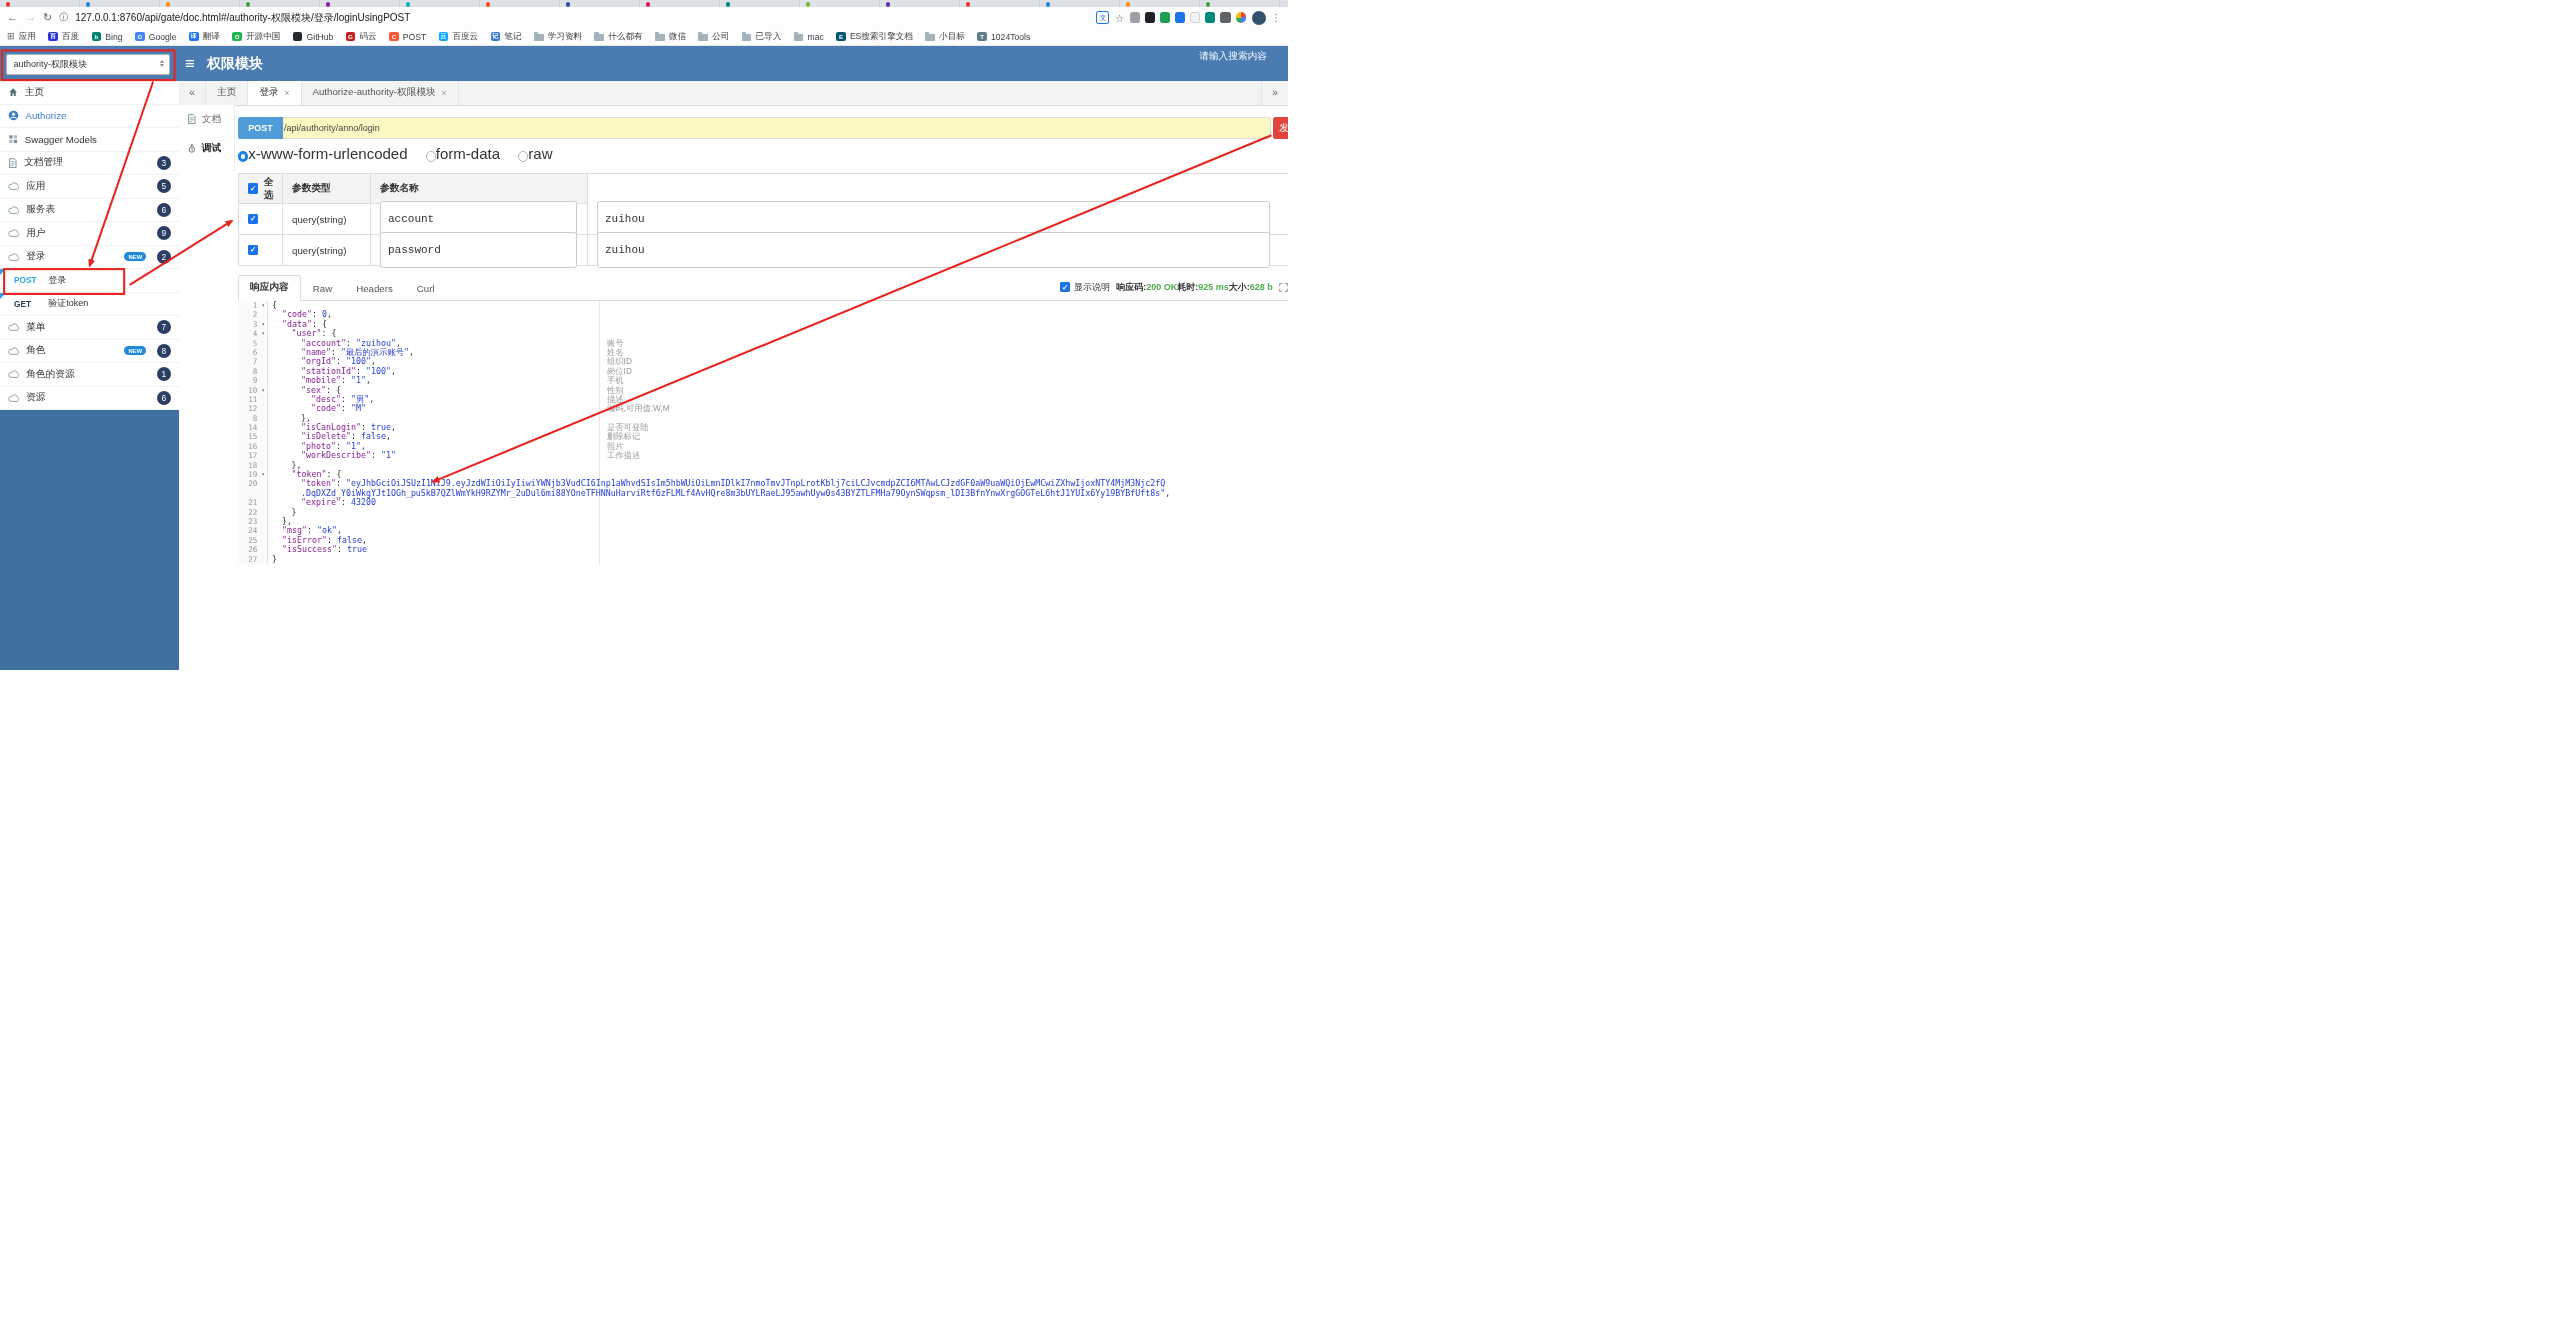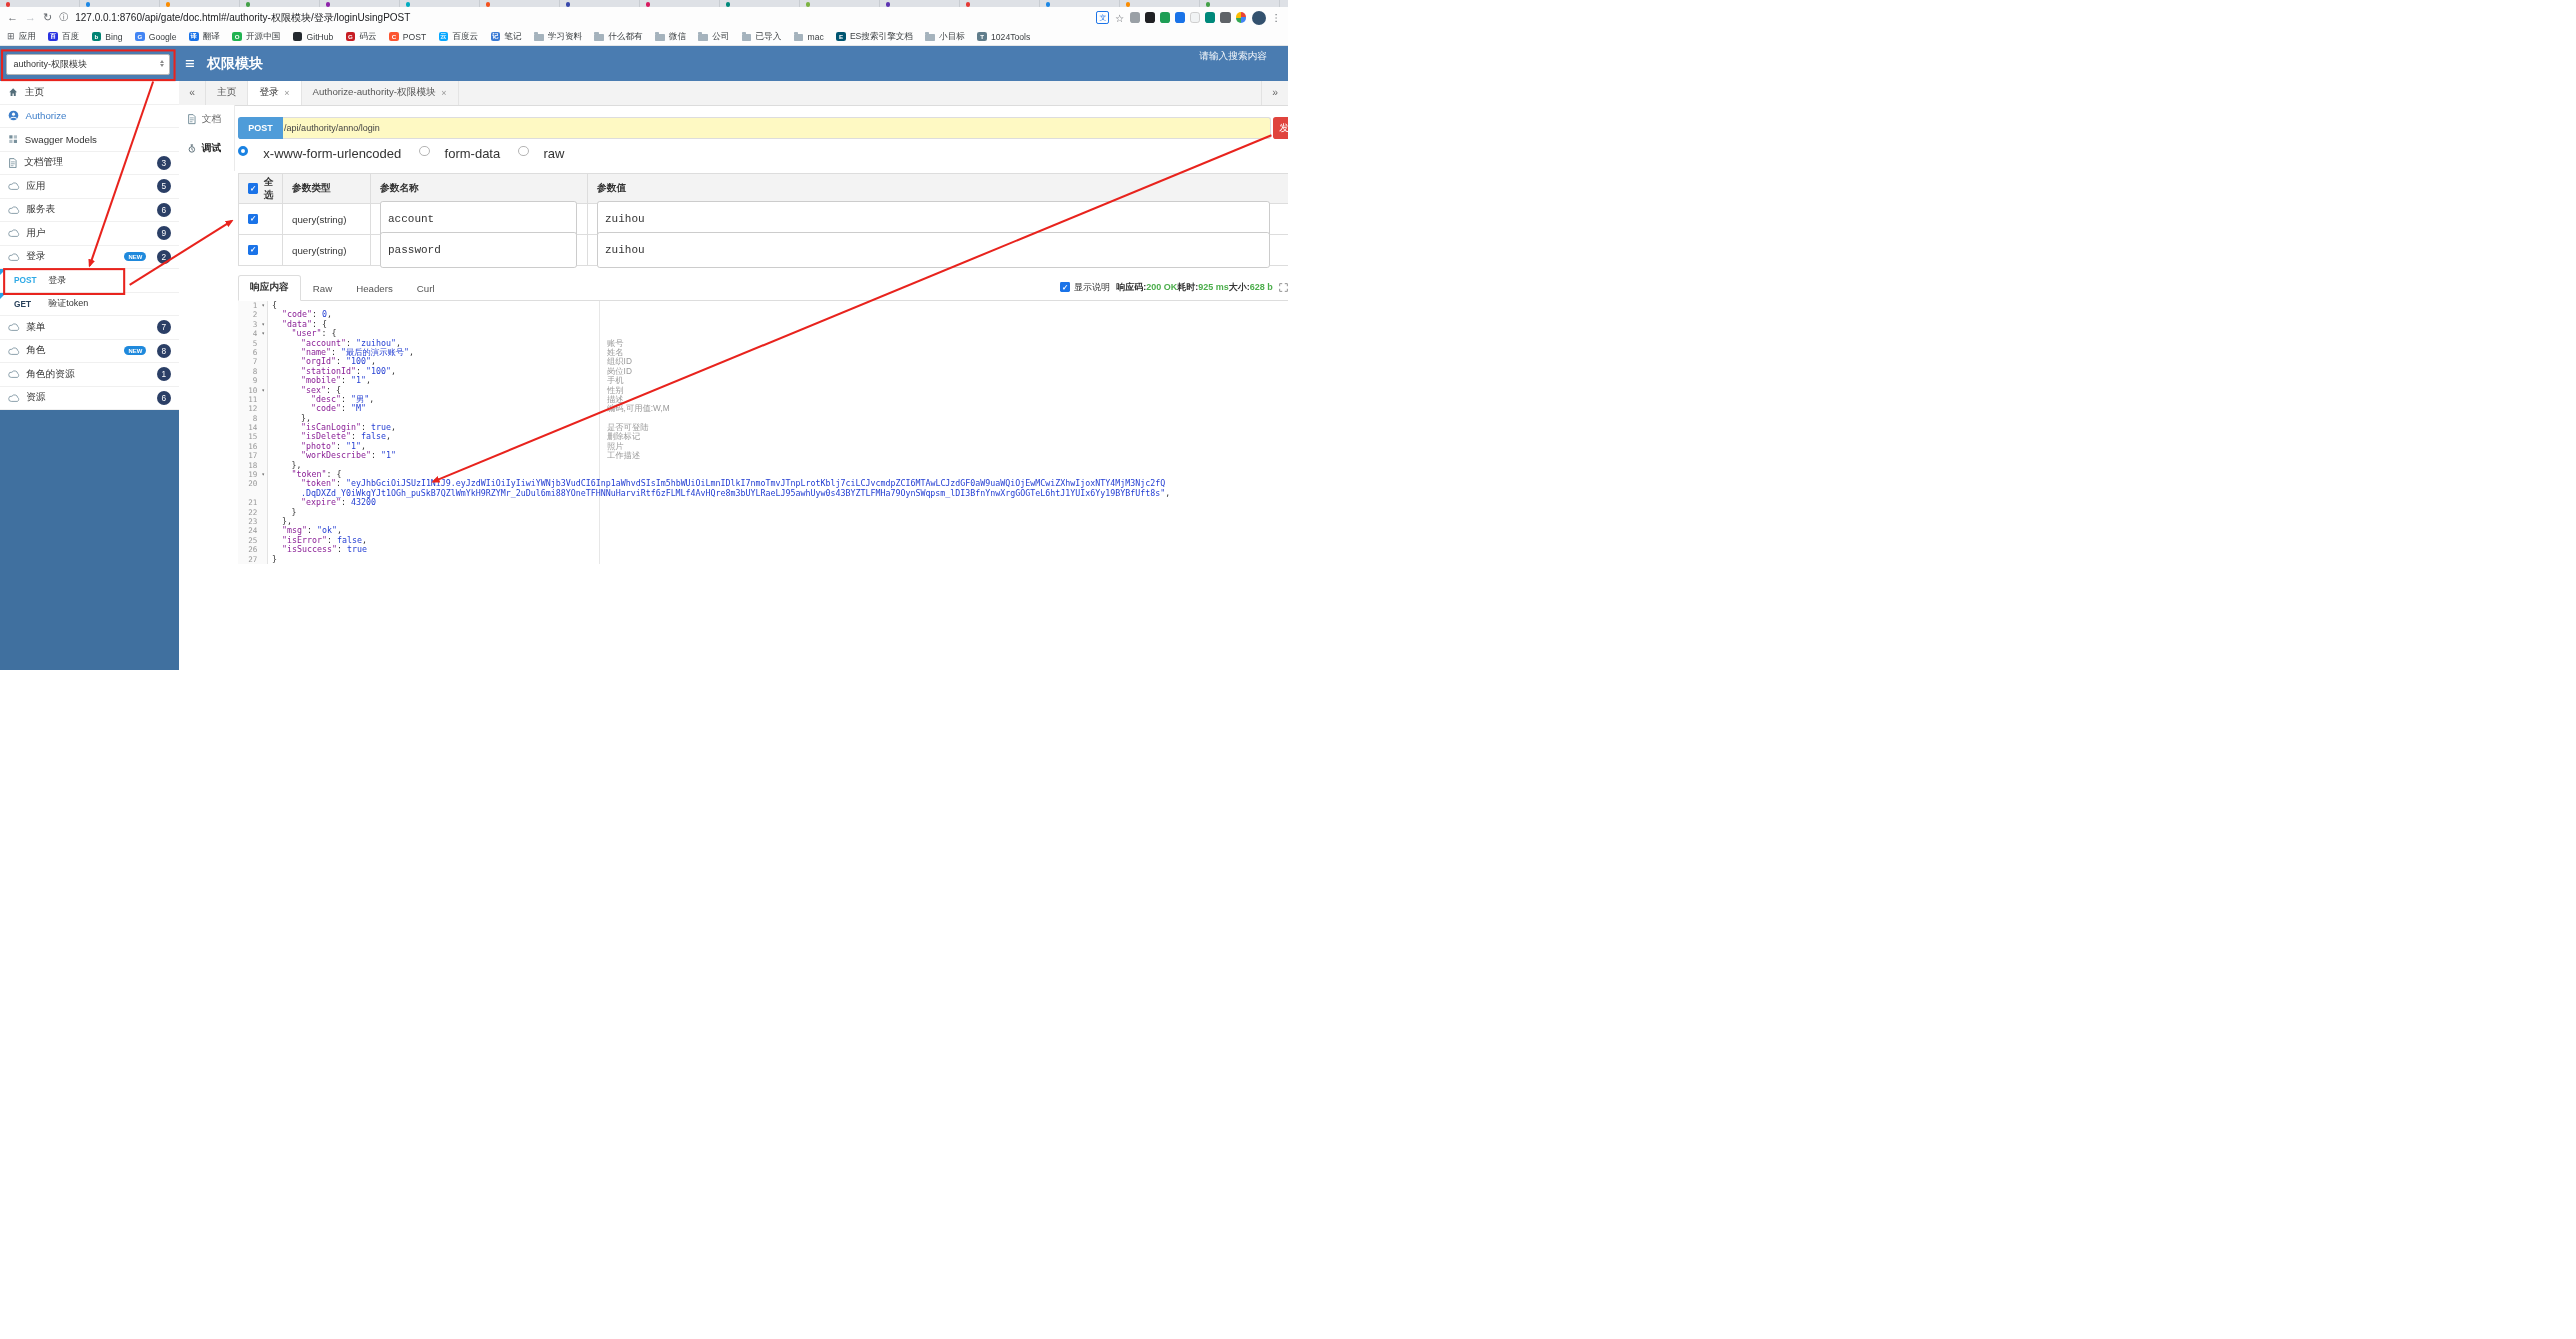--- a/index.html
+++ b/index.html
@@ -62,21 +62,21 @@
   
   #viewtabs{position:absolute;left:179px;top:105px;width:55px;height:66px;background:#fff;border-right:0.7px solid #eaeaea}
   .vtab{height:29px;display:flex;align-items:center;gap:4.8px;padding-left:8.3px;font-size:9.7px;color:#666}
   .vtab.active{color:#222;font-weight:bold}
   
   #postbar{position:absolute;left:238px;top:117px;width:1033px;height:22px;display:flex}
   .method-pill{background:#4f9cd9;color:#fff;font-weight:bold;font-size:9px;padding:0 10.3px;display:flex;align-items:center;border-radius:2.8px 0 0 2.8px;flex:none}
   .url-box{flex:1;border:0.7px solid #ddd;border-left:none;background:#fef9c3;display:flex;align-items:center;padding:0 1px;font-size:9px;color:#444;border-radius:0 2.8px 2.8px 0}
   #sendbtn{position:absolute;left:1273px;top:117px;width:41px;height:22px;background:#e0443d;color:#fff;font-size:9.7px;display:flex;align-items:center;padding-left:6.2px;box-sizing:border-box;border-radius:2.8px 0 0 2.8px}
   #radiorow{position:absolute;left:238px;top:146px;height:14px;display:flex;align-items:center;gap:18px}
-  .radio-item{display:flex;align-items:flex-start;gap:15px;font-size:13px;color:#333}
+  .radio-item{display:flex;align-items:flex-end;gap:0;font-size:15px;color:#333}
   .radio{width:10.3px;height:10.3px;border:1px solid #b5b5b5;border-radius:50%;box-sizing:border-box;background:#fff;flex:none}
   .radio.sel{border:3.1px solid #1a82e2}
   #ptable{position:absolute;left:238px;top:173px;width:1050px;border-top:0.7px solid #ddd;border-left:0.7px solid #ddd;font-size:9.7px}
   .prow{display:grid;grid-template-columns:44px 88px 217px 1fr}
   .pcell{border-right:0.7px solid #ddd;border-bottom:0.7px solid #ddd;display:flex;align-items:center;padding-left:9px;box-sizing:border-box}
   .phead .pcell{height:30px;background:#f3f3f3;font-weight:bold;color:#333}
   .pbody .pcell{height:31px;background:#fff;color:#333}
   .cbx{width:10.3px;height:10.3px;background:#1a73e8;border-radius:1.4px;display:flex;align-items:center;justify-content:center;flex:none}
   .cbx::after{content:"✓";color:#fff;font-size:7.6px;font-weight:bold}
   .cbx.small{width:9.7px;height:9.7px}
@@ -515,21 +515,20 @@
   </div>
 
 <div id="ptable">
   <div class="prow phead">
     <div class="pcell hd-gap">
       <span class="cbx"></span>
       <span>全选</span>
     </div>
     <div class="pcell">参数类型</div>
     <div class="pcell">参数名称</div>
-    <div class="pcell">参数值</div>
   </div>
   <div id="ptable-body">
       <div class="prow pbody">
     <div class="pcell">
           <span class="cbx"></span>
         </div>
     <div class="pcell c-type">query(string)</div>
     <div class="pcell">
           <input class="fld name name-input" value="account" style="">
         </div>

